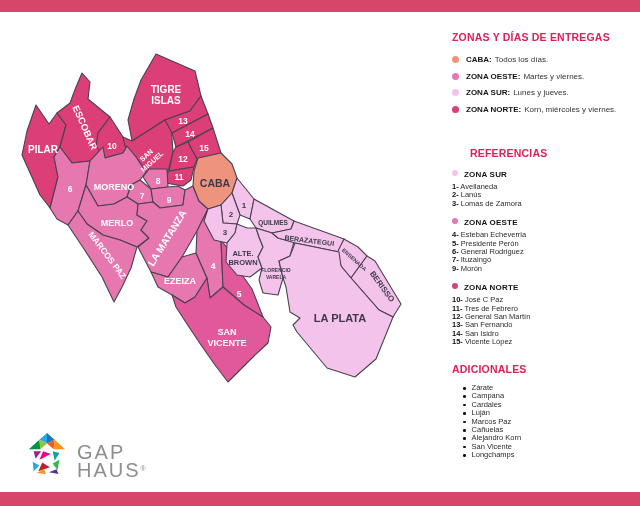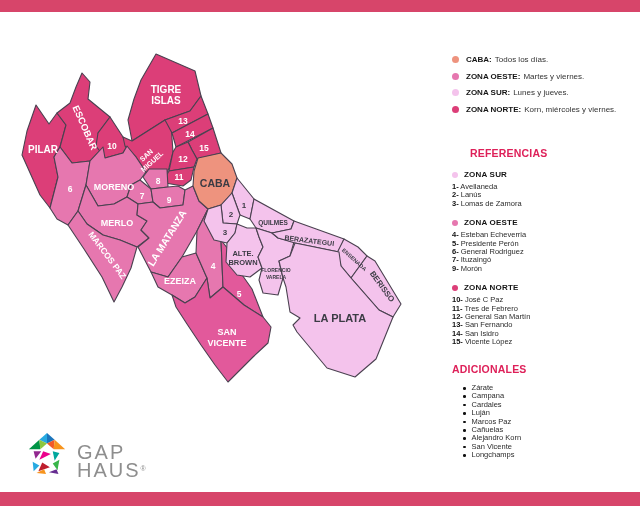--- a/index.html
+++ b/index.html
@@ -15,21 +15,21 @@
   #delivery-title{top:31px;}
   #ref-title{top:147px;}
   #adic-title{top:363px;}
   .legend{position:absolute;left:452px;top:53px;list-style:none;margin:0;padding:0;}
   .legend li{display:flex;align-items:center;height:13px;margin-bottom:3.6px;text-align:center;}
   .dot{width:7px;height:7px;border-radius:50%;flex:0 0 auto;margin-right:7px;}
   .legend .lbl{font-size:8px;font-weight:bold;color:#151515;white-space:nowrap;}
   .legend .txt{font-size:8px;color:#333;margin-left:3px;white-space:nowrap;}
   .groups{position:absolute;left:452px;top:170px;width:185px;}
   .group{margin-bottom:10px;}
-  .ghead{display:flex;align-items:center;margin-bottom:4px;}
+  .ghead{display:flex;align-items:flex-start;margin-bottom:4px;}
   .ghead .dot{width:6px;height:6px;margin-right:6px;}
   .ghead .gname{font-size:8px;font-weight:bold;color:#151515;letter-spacing:.2px;}
   .gitems p{margin:0;font-size:7.5px;line-height:8.4px;color:#2b2b2b;white-space:nowrap;}
   .gitems b{color:#111;}
   .adic{position:absolute;left:455px;top:376px;list-style:none;margin:8px;padding:0;}
   .adic li{display:flex;align-items:center;font-size:7.5px;line-height:8.4px;color:#2b2b2b;white-space:nowrap;}
   .adic .bdot{width:2.6px;height:2.6px;border-radius:50%;background:#111;margin-right:6px;flex:0 0 auto;}
   .logo{position:absolute;left:26px;top:430px;display:flex;align-items:flex-end;}
   .logo-text{margin-left:9px;color:#8e8e8e;font-size:20px;line-height:16.5px;
              letter-spacing:2px;margin-top:3px;}
@@ -106,20 +106,21 @@
         <text x="263" y="200" text-anchor="middle" font-size="6.5" fill="#3b3b44"><tspan x="263">QUILMES</tspan></text>
         <text x="233" y="231" text-anchor="middle" font-size="7.5" fill="#3b3b44"><tspan x="233">ALTE.</tspan><tspan x="233" dy="9">BROWN</tspan></text>
         <text x="266" y="247" text-anchor="middle" font-size="5" fill="#3b3b44"><tspan x="266">FLORENCIO</tspan><tspan x="266" dy="7">VARELA</tspan></text>
         <text x="299" y="218" text-anchor="middle" font-size="7" fill="#3b3b44" transform="rotate(7 299 218)"><tspan x="299">BERAZATEGUI</tspan></text>
         <text x="343" y="236" text-anchor="middle" font-size="5.5" fill="#3b3b44" transform="rotate(42 343 236)"><tspan x="343">ENSENADA</tspan></text>
         <text x="370" y="263" text-anchor="middle" font-size="8" fill="#3b3b44" transform="rotate(54 370 263)"><tspan x="370">BERISSO</tspan></text>
         <text x="330" y="297" text-anchor="middle" font-size="11" fill="#3b3b44"><tspan x="330">LA PLATA</tspan></text>
       </svg>
   </div>
 
+  <h1 class="ptitle" id="delivery-title" style="color: rgb(222, 32, 89);">ZONAS Y DÍAS DE ENTREGAS</h1>
   <ul class="legend" id="legend-list">
       <li>
         <span class="dot" style="background: rgb(238, 147, 126);"></span>
         <span class="lbl">CABA:</span>
         <span class="txt">Todos los días.</span>
       </li>
       <li>
         <span class="dot" style="background: rgb(230, 119, 175);"></span>
         <span class="lbl">ZONA OESTE:</span>
         <span class="txt">Martes y viernes.</span>

